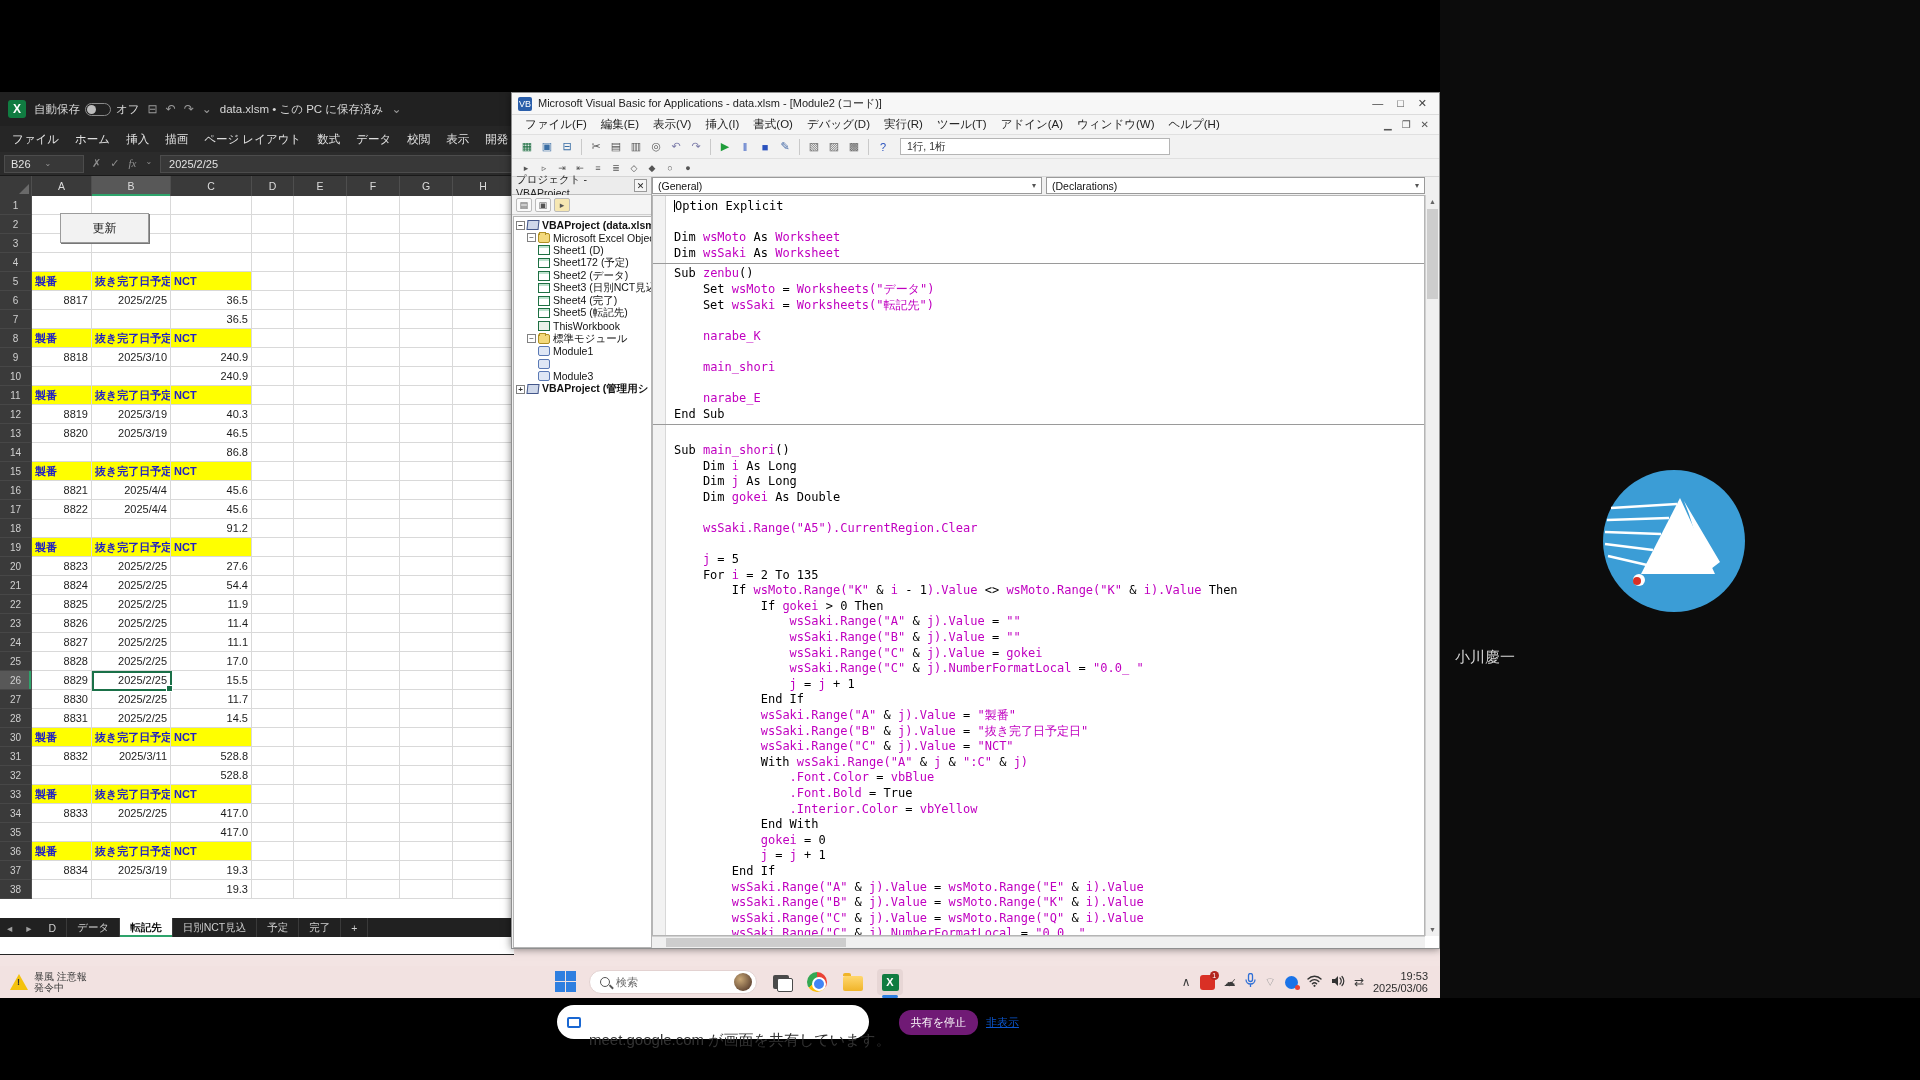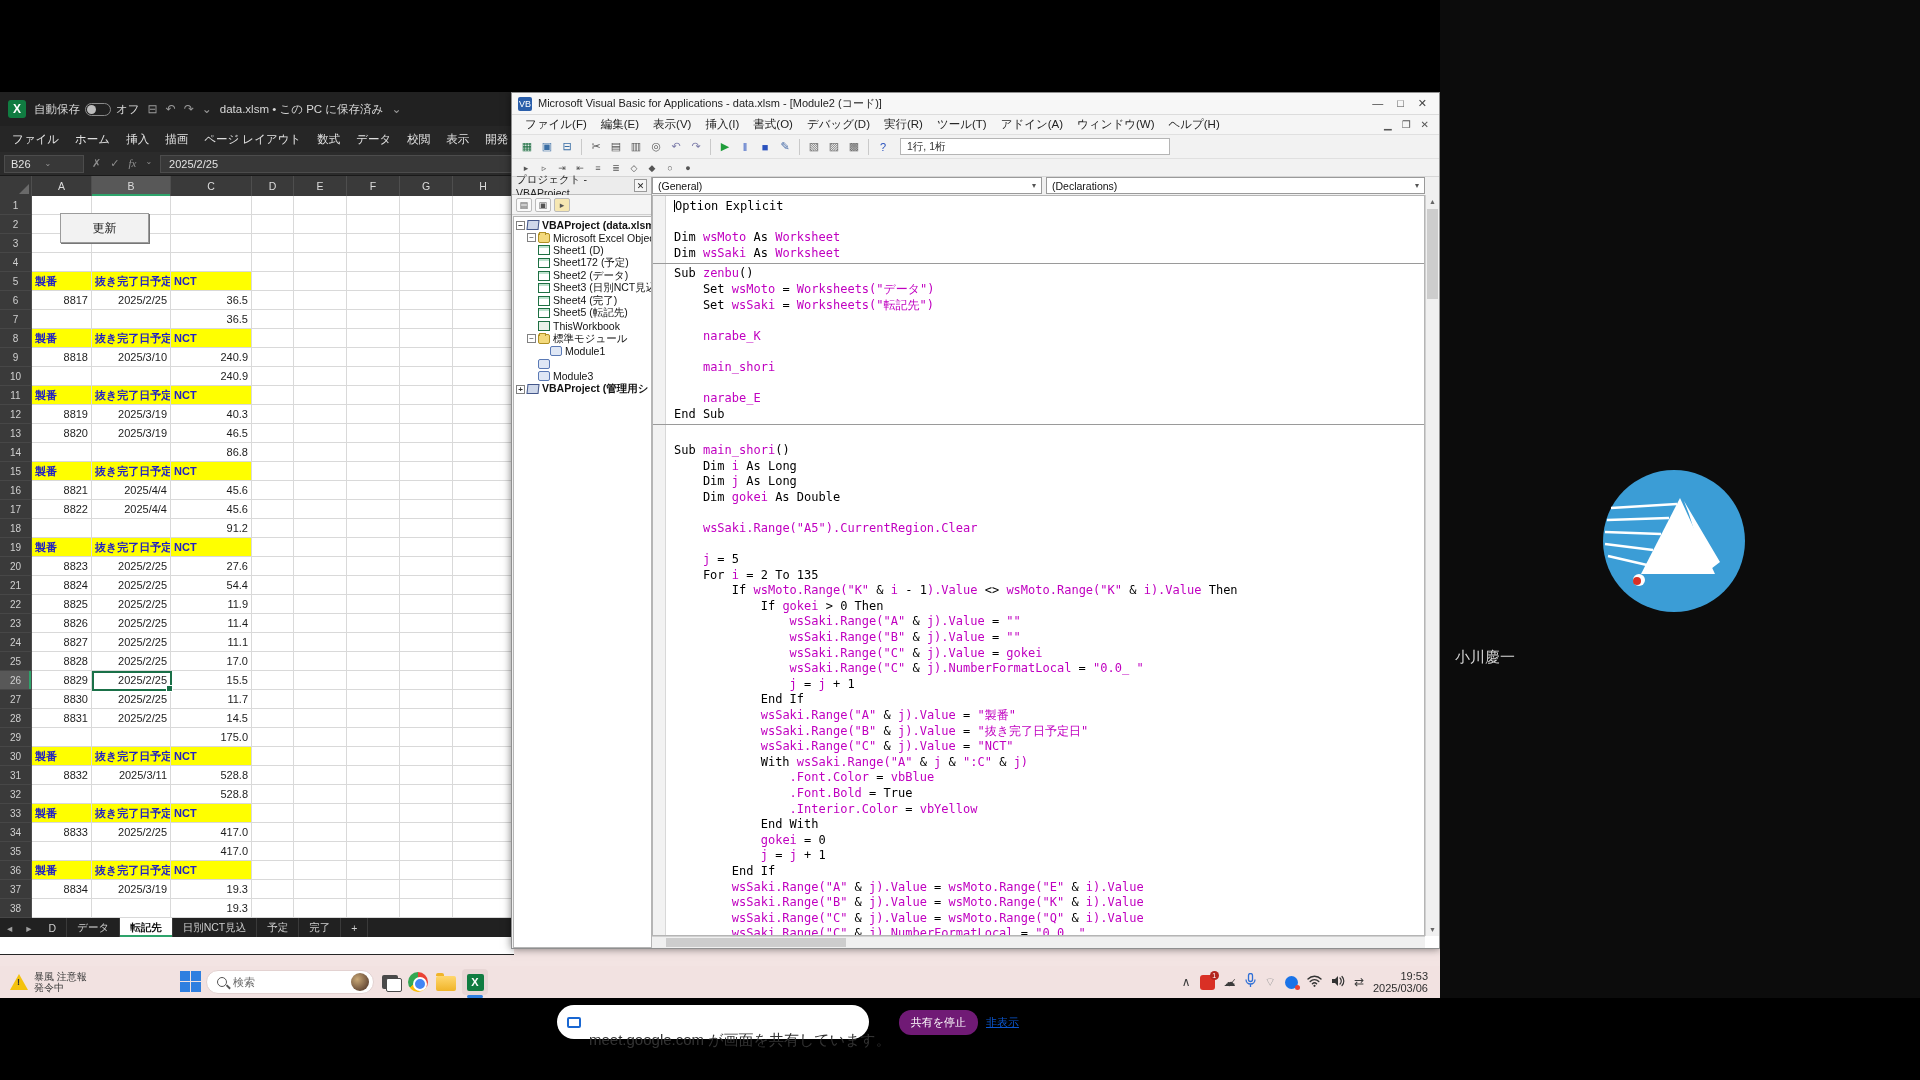--- a/index.html
+++ b/index.html
@@ -99,21 +99,21 @@
 #share-pill .scr-ico{width:14px;height:11px;border:2px solid #1967d2;border-radius:2px;flex:none;}
 #share-pill .msg{font-size:15px;color:#333;white-space:nowrap;margin-top:36px;}
 #stop-share{background:#701a75;color:#fff;font-size:11px;border-radius:12px;padding:5px 12px;white-space:nowrap;}
 #hide-link{color:#0b57d0;font-size:11px;text-decoration:underline;white-space:nowrap;}
 
 #taskbar{left:0;top:874px;width:1440px;height:32px;background:#f2e2e1;display:flex;align-items:center;z-index:50;}
 #weather{display:flex;align-items:center;gap:6px;padding-left:10px;width:180px;}
 .warn-tri{width:0;height:0;border-left:9px solid transparent;border-right:9px solid transparent;border-bottom:16px solid #f4c20d;position:relative;}
 .warn-tri::after{content:"!";position:absolute;left:-2px;top:3px;font-size:9px;font-weight:bold;color:#333;}
 #weather .wtxt{font-size:10px;color:#3a3a3a;line-height:11px;}
-#tb-center{display:flex;align-items:center;gap:4px;justify-content:center;}
+#tb-center{display:flex;align-items:center;gap:12px;margin-left:375px;justify-content:center;}
 #start-btn{width:22px;height:22px;display:grid;grid-template-columns:10px 10px;grid-template-rows:10px 10px;gap:1px;}
 #start-btn span{background:#2f7fe0;}
 #search-pill{width:168px;height:24px;background:#fff;border-radius:12px;display:flex;align-items:center;gap:6px;padding:0 4px 0 10px;border:1px solid #e3d2d1;}
 #search-pill .q{font-size:11px;color:#666;flex:1;}
 .mag{width:10px;height:10px;border:1.5px solid #555;border-radius:50%;position:relative;flex:none;}
 .mag::after{content:"";position:absolute;left:8px;top:8px;width:5px;height:1.5px;background:#555;transform:rotate(45deg);}
 #search-thumb{width:18px;height:18px;border-radius:50%;background:radial-gradient(circle at 35% 35%,#c9a876,#6b4f3a 70%);flex:none;}
 .tb-ico{width:24px;height:24px;display:flex;align-items:center;justify-content:center;position:relative;}
 #taskview{width:16px;height:14px;background:#4a4a4a;border-radius:2px;position:relative;}
 #taskview::after{content:"";position:absolute;left:4px;top:3px;width:14px;height:12px;background:#fff;border:1px solid #4a4a4a;border-radius:2px;}
@@ -495,31 +495,20 @@
             <div class="gc" style="width: 53px;"></div>
             <div class="gc" style="width: 53px;"></div>
             <div class="gc" style="width: 53px;"></div>
             <div class="gc" style="width: 61px;"></div>
           </div>
           <div class="grow">
             <div class="rh">28</div>
             <div class="gc" style="width: 60px;">8831</div>
             <div class="gc" style="width: 79px;">2025/2/25</div>
             <div class="gc" style="width: 81px;">14.5</div>
-            <div class="gc" style="width: 42px;"></div>
-            <div class="gc" style="width: 53px;"></div>
-            <div class="gc" style="width: 53px;"></div>
-            <div class="gc" style="width: 53px;"></div>
-            <div class="gc" style="width: 61px;"></div>
-          </div>
-          <div class="grow">
-            <div class="rh">29</div>
-            <div class="gc" style="width: 60px;"></div>
-            <div class="gc" style="width: 79px;"></div>
-            <div class="gc" style="width: 81px;">175.0</div>
             <div class="gc" style="width: 42px;"></div>
             <div class="gc" style="width: 53px;"></div>
             <div class="gc" style="width: 53px;"></div>
             <div class="gc" style="width: 53px;"></div>
             <div class="gc" style="width: 61px;"></div>
           </div>
           <div class="grow">
             <div class="rh">30</div>
             <div class="gc hdr" style="width: 60px;">製番</div>
             <div class="gc hdr" style="width: 79px;">抜き完了日予定日</div>
@@ -753,21 +742,21 @@
             </div>
             <div class="trow" style="padding-left: 24px;">
               <span class="ticon workbook"></span>
               <span class="tlabel">ThisWorkbook</span>
             </div>
             <div class="trow" style="padding-left: 13px;">
               <span class="exp">−</span>
               <span class="ticon folder"></span>
               <span class="tlabel">標準モジュール</span>
             </div>
-            <div class="trow" style="padding-left: 36px;">
+            <div class="trow" style="padding-left: 24px;">
               <span class="ticon module"></span>
               <span class="tlabel">Module1</span>
             </div>
             <div class="trow selected" style="padding-left: 24px;">
               <span class="ticon module"></span>
               <span class="tlabel">Module2</span>
             </div>
             <div class="trow" style="padding-left: 24px;">
               <span class="ticon module"></span>
               <span class="tlabel">Module3</span>

